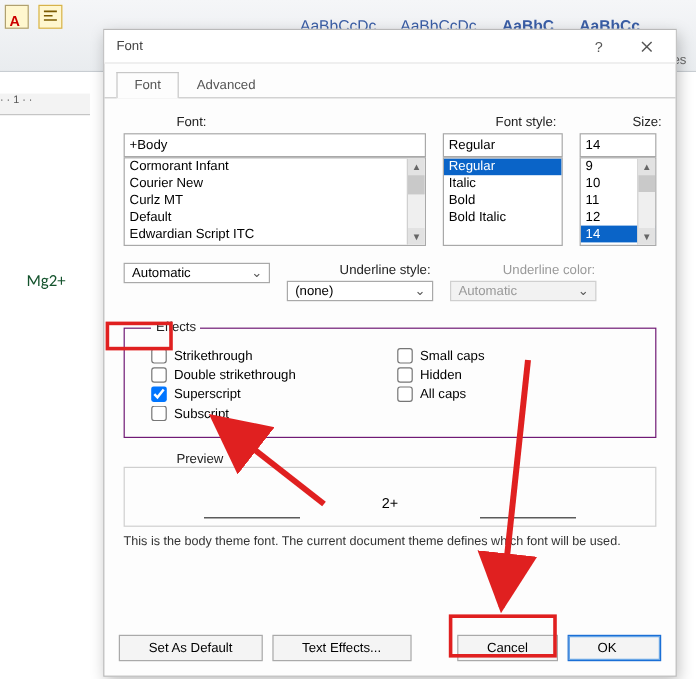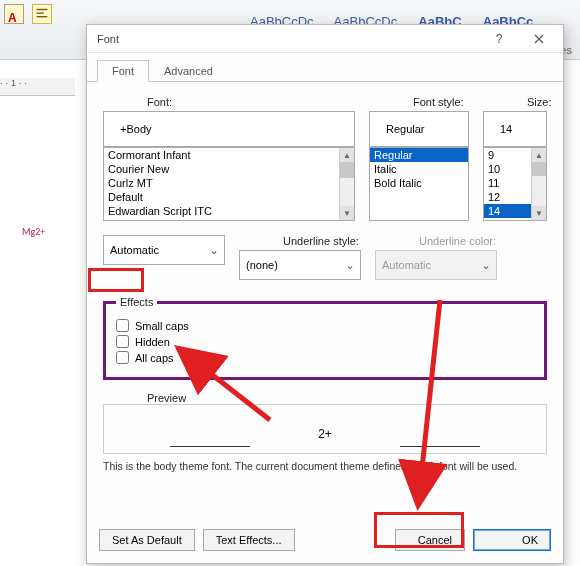--- a/index.html
+++ b/index.html
@@ -40,22 +40,22 @@
     top: 78px; left: 0; width: 75px; height: 18px;
     background: #f3f3f3;
     border-bottom: 1px solid #c5c5c5;
     color: #555;
     font-size: 9px;
   }
   .doctext {
     position: absolute;
     top: 225px; left: 22px;
     font-family: Calibri, sans-serif;
-    font-size: 10px;
-    color: #be185d;
+    font-size: 14px;
+    color: #14532d;
   }
   
   .dialog {
     position: absolute;
     top: 4px; left: 86px;
     width: 478px; height: 540px;
     background: #fdfdfd;
     border: 1px solid #b9b9b9;
     box-shadow: 2px 4px 12px rgba(0,0,0,0.25);
     display: flex;
@@ -102,22 +102,22 @@
     padding: 14px 16px 10px 16px;
     flex: 1;
     display: flex;
     flex-direction: column;
   }
   .row { display: flex; gap: 14px; margin-bottom: 4px; }
   .col { display: flex; flex-direction: column; }
   .lbl { margin-bottom: 3px; color: #222; padding-left: 44px; }
   .textinput {
     border: 1px solid #a9a9a9;
-    height: 36px;
-    padding: 2px 16px;
+    height: 20px;
+    padding: 2px 4px;
     font-family: inherit;
     font-size: 11px;
     background: #fff;
   }
   .listbox {
     border: 1px solid #a9a9a9;
     background: #fff;
     font-size: 11px;
     overflow: hidden;
     position: relative;
@@ -126,30 +126,30 @@
   .listbox .item.selected { background: #0a64c8; color: #fff; }
   .scrollbar {
     position: absolute; right: 0; top: 0; bottom: 0; width: 15px;
     background: #efefef;
     border-left: 1px solid #d0d0d0;
     display: flex; flex-direction: column; justify-content: space-between;
   }
   .sbtn { height: 14px; background: #e2e2e2; display:flex; align-items:center; justify-content:center; color:#666; font-size:8px;}
   .sthumb { background: #c9c9c9; }
   fieldset.effects {
-    border: 3px solid #701a75;
+    border: 1px solid #701a75;
     margin: 12px 0 8px 0;
-    padding: 8px 10px 10px 10px;
+    padding: 8px 10px 10px 22px;
   }
   fieldset.effects legend { padding: 0 4px; color: #222; }
   .checkrow { display: flex; align-items: center; gap: 6px; margin: 3px 0; }
   .checkrow input { width: 13px; height: 13px; margin: 0; }
   .combo {
     border: 1px solid #a9a9a9;
-    height: 30px;
+    height: 17px;
     display: flex; align-items: center; justify-content: space-between;
     padding: 0 2px 0 6px;
     background: #fff;
   }
   .combo.disabled { background: #f2f2f2; color: #999; border-color:#cfcfcf;}
   .combo .chev { width: 16px; text-align: center; color: #555; }
   .preview-group { margin-top: 4px; }
   .preview-frame {
     border: 1px solid #cfcfcf;
     height: 50px;
@@ -165,23 +165,23 @@
   .prev-text { font-size: 12px; position: relative; top:-6px;}
   .note { margin-top: 6px; font-size: 10.5px; color: #333; }
   .btnrow {
     display: flex; gap: 8px; padding: 8px 12px 12px 12px;
     justify-content: space-between;
     border-top: none;
   }
   .btn {
     border: 1px solid #a9a9a9;
     background: #f4f4f4;
-    padding: 4px 12px;
+    padding: 4px 24px;
     min-width: 70px;
-    text-align: right;
+    text-align: left;
     font-family: inherit;
     font-size: 11px;
   }
   .btn.default { border: 1px solid #1a6fd6; box-shadow: inset 0 0 0 1px #69a6e6; }
   
   .overlay { position: absolute; top:0; left:0; width:580px; height:566px; pointer-events:none; }
   .redbox { position:absolute; border: 3px solid #e02020; }
   .arrow-svg { position:absolute; }
 </style>
 </head>
@@ -260,20 +260,21 @@
               <div class="sbtn">▼</div>
             </div>
         </div>
       </div>
       <div class="col" style="width:100px">
         <span class="lbl">Font style:</span>
         <input class="textinput" value="Regular" style="">
         <div class="listbox" style="height:74px">
           <div class="item selected">Regular</div>
           <div class="item">Italic</div>
+          <div class="item">Bold</div>
           <div class="item">Bold Italic</div>
         </div>
       </div>
       <div class="col" style="width:64px">
         <span class="lbl">Size:</span>
         <input class="textinput" value="14" style="">
         <div class="listbox" style="height:74px">
           <div class="item">9</div>
           <div class="item">10</div>
           <div class="item">11</div>
@@ -311,20 +312,38 @@
         </div>
       </div>
     </div>
 
     <fieldset class="effects">
       <legend>Effects</legend>
       <div style="display:flex">
         <div style="flex:1">
           <label class="checkrow">
               <input type="checkbox" style="">
+              <span>Strikethrough</span>
+            </label>
+          <label class="checkrow">
+              <input type="checkbox" style="">
+              <span>Double strikethrough</span>
+            </label>
+          <label class="checkrow">
+              <input type="checkbox" checked="" style="">
+              <span>Superscript</span>
+            </label>
+          <label class="checkrow">
+              <input type="checkbox" style="">
+              <span>Subscript</span>
+            </label>
+        </div>
+        <div style="flex:1">
+          <label class="checkrow">
+              <input type="checkbox" style="">
               <span>Small caps</span>
             </label>
           <label class="checkrow">
               <input type="checkbox" style="">
               <span>Hidden</span>
             </label>
           <label class="checkrow">
               <input type="checkbox" style="">
               <span>All caps</span>
             </label>

